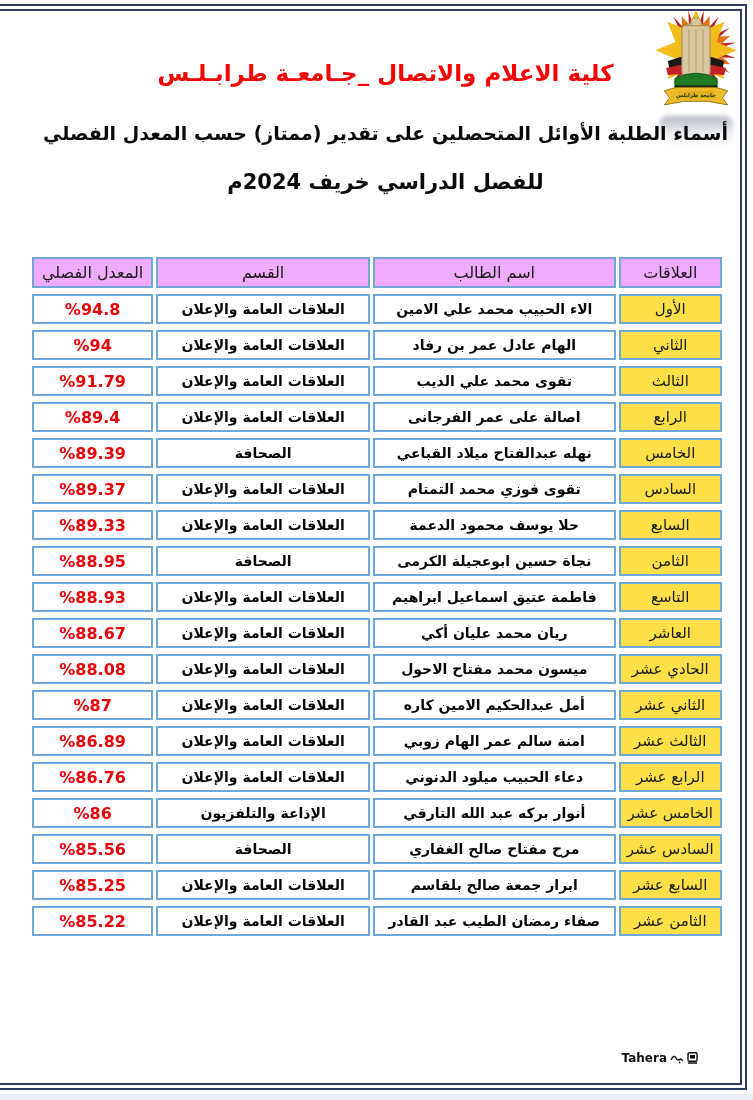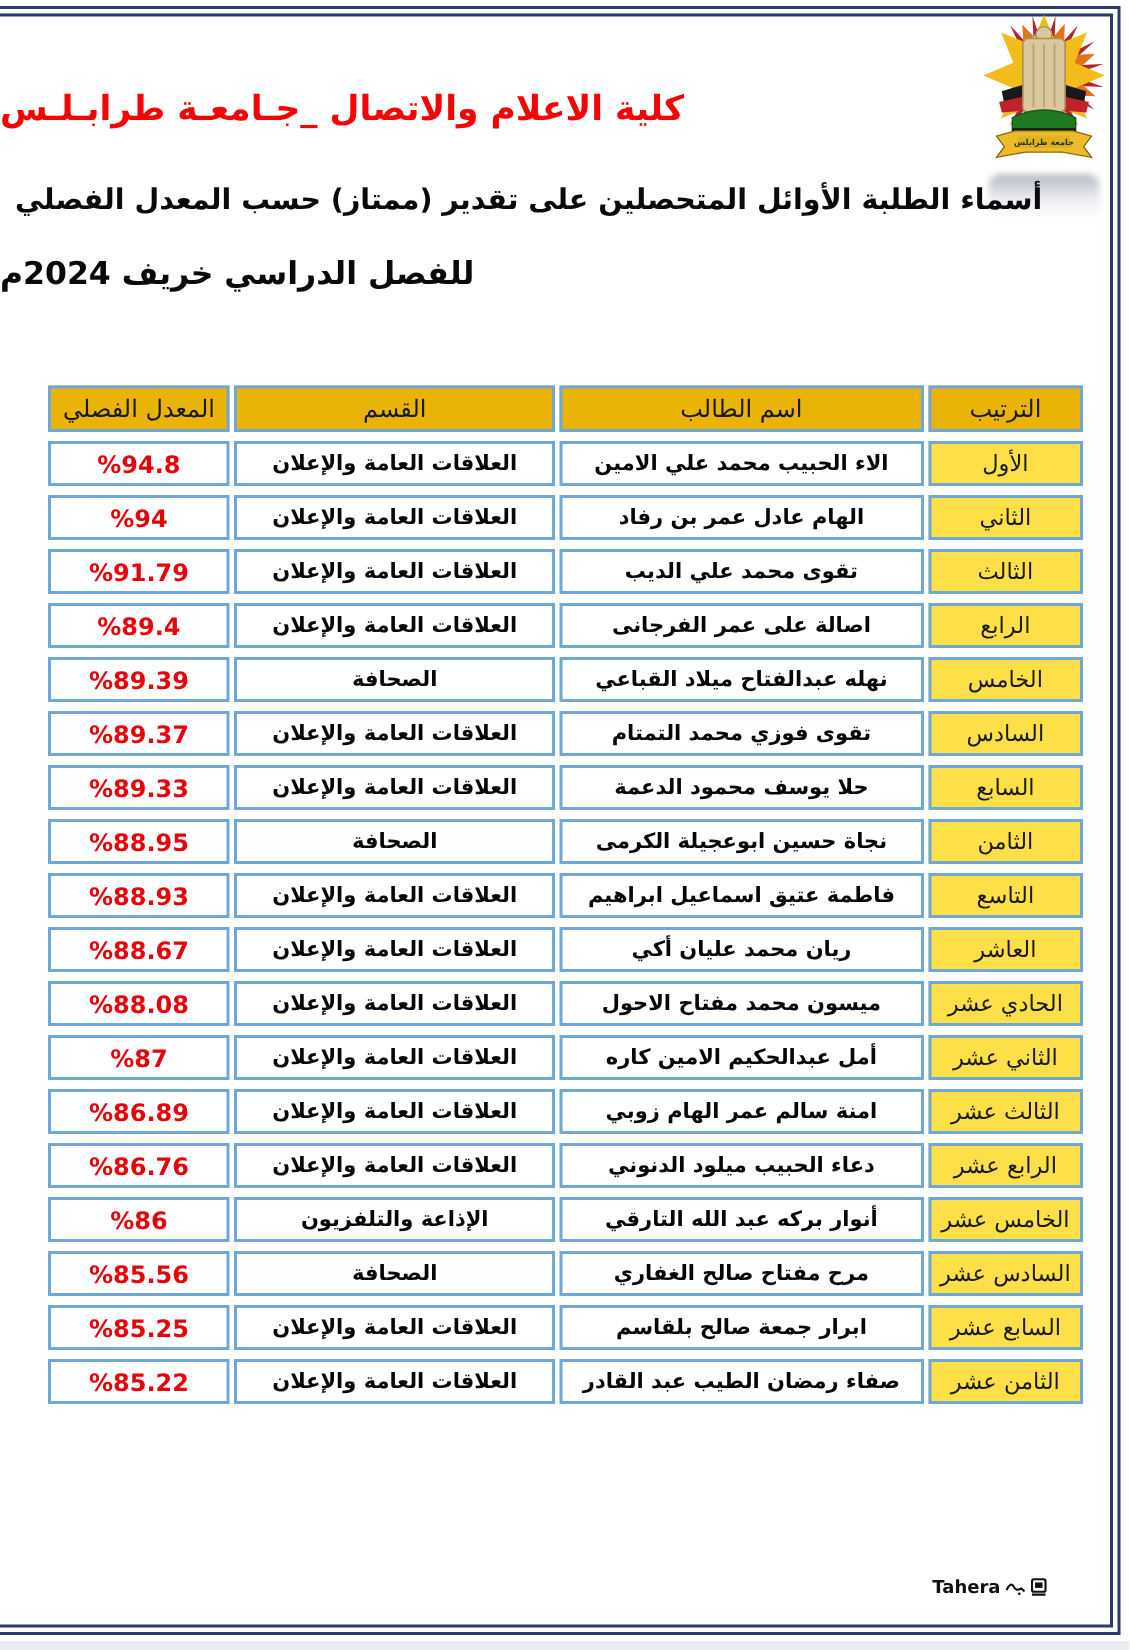--- a/index.html
+++ b/index.html
@@ -16,36 +16,36 @@
   .below-frame{position:absolute;left:0;right:0;bottom:0;height:6px;background:#e9edf2;}
   
   .logo-box{position:absolute;top:8px;right:13px;width:88px;text-align:center;}
   .logo-box svg{display:block;}
   .logo-reflect{
     margin:4px auto 0;width:74px;height:30px;border-radius:8px;
     background:linear-gradient(#a9aeb7d9,#ced3da66 55%,#ffffff00);
     filter:blur(2px);
   }
   
-  .titles{position:absolute;top:60px;left:0;right:0;text-align:left;direction:rtl;}
+  .titles{position:absolute;top:60px;left:18px;right:0;text-align:center;direction:rtl;}
   .t-red{margin:0;font-size:23px;font-weight:bold;color:#f40505;}
   .t-main{margin:36px 10px 0;font-size:19px;font-weight:bold;color:#0a0a0a;}
   .t-sub{margin:26px 0 0;font-size:21px;font-weight:bold;color:#0a0a0a;}
   
   table.results{
     position:absolute;top:251px;left:29px;width:696px;
     border-collapse:separate;border-spacing:3px 6px;table-layout:fixed;
     direction:rtl;
   }
   col.c-rank{width:15.2%;} col.c-name{width:35.6%;} col.c-dept{width:31.4%;} col.c-gpa{width:17.8%;}
   .results th,.results td{
     border:2px solid #6fa8d6;box-sizing:border-box;
     text-align:center;vertical-align:middle;padding:1px 4px;overflow:hidden;
   }
-  .results th{height:31px;background:#eab308;font-weight:400;font-size:16px;color:#1a1a1a;}
+  .results th{height:31px;background:#f0abfc;font-weight:400;font-size:16px;color:#1a1a1a;}
   .results td{height:30px;background:#ffffff;}
   .results td.rank{background:#fde047;font-weight:400;font-size:15px;color:#1a1a1a;}
   .results td.name,.results td.dept{font-weight:bold;font-size:14px;color:#070707;}
   .results td.gpa{font-weight:bold;font-size:16px;color:#e60309;}
   .results td.gpa span{direction:ltr;unicode-bidi:bidi-override;display:inline-block;}
   
   .footer-line{
     position:absolute;top:984px;left:0;right:45px;text-align:right;direction:rtl;
     font-size:17px;font-weight:bold;color:#0a0a0a;white-space:pre-wrap;
   }
@@ -184,21 +184,21 @@
 
   <table class="results">
     <colgroup>
       <col class="c-rank">
         <col class="c-name">
         <col class="c-dept">
         <col class="c-gpa">
     </colgroup>
     <thead>
       <tr>
-        <th>الترتيب</th>
+        <th>العلاقات</th>
         <th>اسم الطالب</th>
         <th>القسم</th>
         <th>المعدل الفصلي</th>
       </tr>
     </thead>
     <tbody id="rows-body">
     <tr>
       <td class="rank">الأول</td>
       <td class="name">الاء الحبيب محمد علي الامين</td>
       <td class="dept">العلاقات العامة والإعلان</td>

